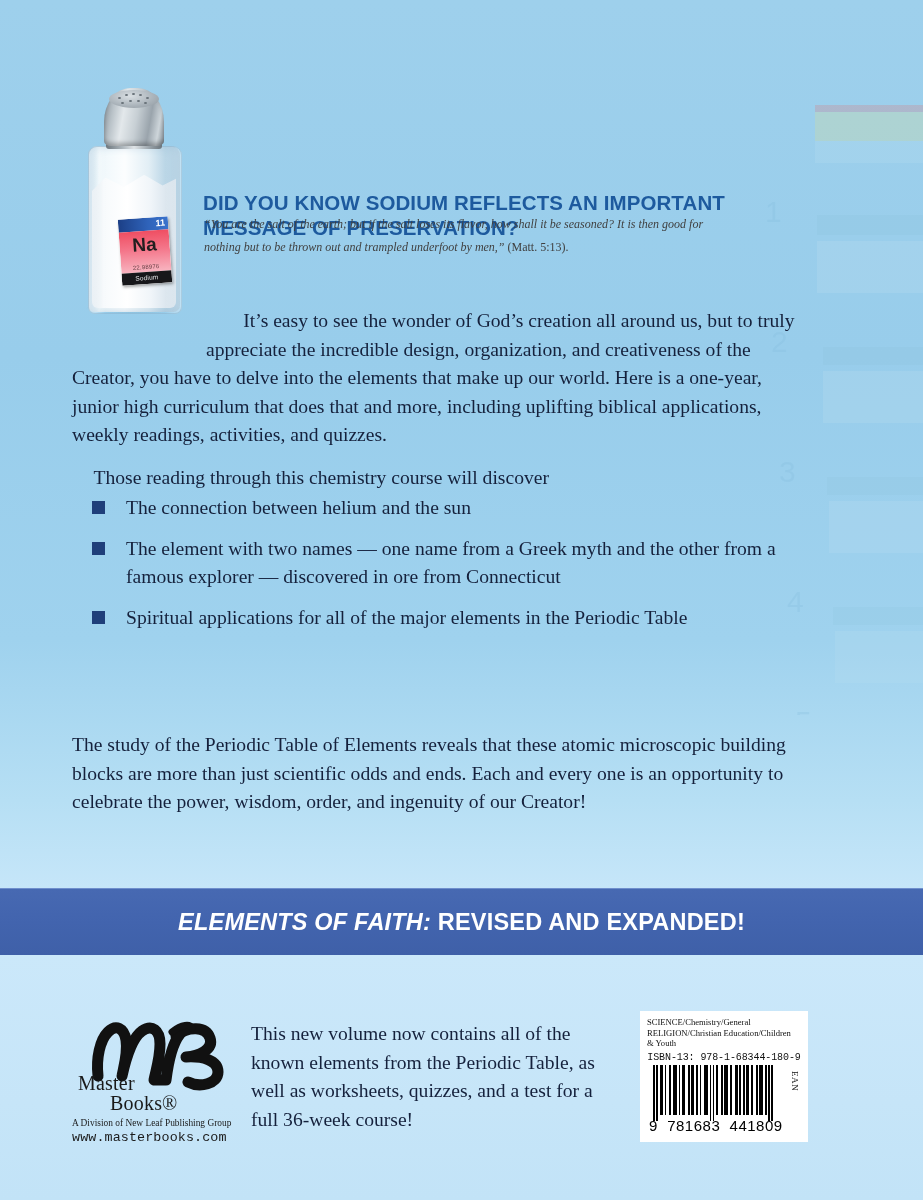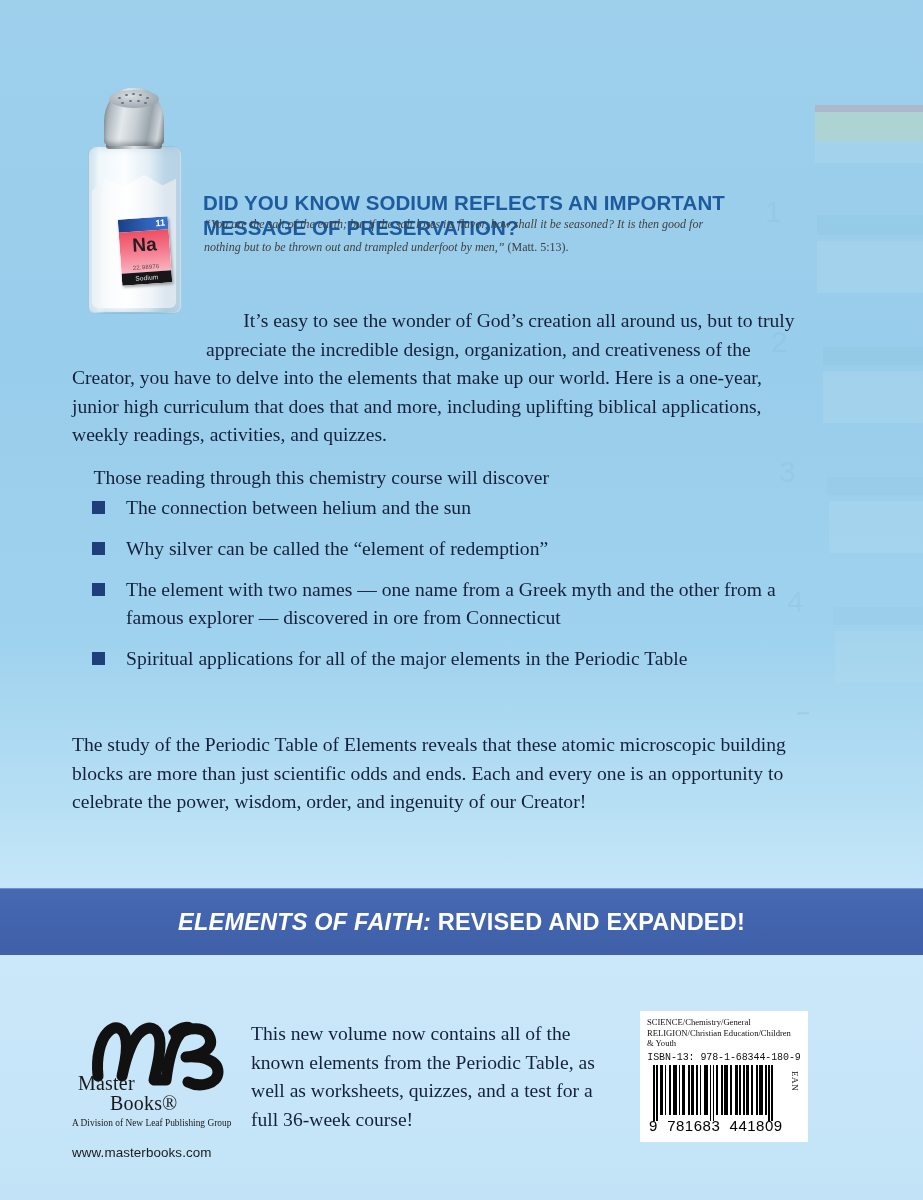--- a/index.html
+++ b/index.html
@@ -380,24 +380,24 @@
     font-size: 20px;
     letter-spacing: .2px;
   }
   .logo-div {
     font-family: "Liberation Serif", serif;
     font-size: 9.4px;
     color: #1a1a1a;
     margin-top: 2px;
   }
   .logo-url {
-    font-family: Liberation Sans, sans-serif;
+    font-family: Liberation Mono, monospace;
     font-size: 13.4px;
     color: #1a1a1a;
-    margin-top: 17px;
+    margin-top: 2px;
     letter-spacing: .1px;
   }
 
   .promo {
     position: absolute;
     left: 251px;
     top: 1020px;
     width: 360px;
     color: #15213c;
     font-size: 19.6px;
@@ -556,24 +556,20 @@
   <div class="body-wrap">
     <div class="shape-pad"></div>
     <p class="para-1">It’s easy to see the wonder of God’s creation all around us, but to truly appreciate the incredible design, organization, and creativeness of the Creator, you have to delve into the elements that make up our world. Here is a one-year, junior high curriculum that does that and more, including uplifting biblical applications, weekly readings, activities, and quizzes.</p>
     <p class="para-2">Those reading through this chemistry course will discover</p>
   </div>
 
   <div class="bullets">
     <div class="bullet">
       <span class="sq"></span>
       <span>The connection between helium and the sun</span>
-    </div>
-    <div class="bullet">
-      <span class="sq"></span>
-      <span>Why silver can be called the “element of redemption”</span>
     </div>
     <div class="bullet">
       <span class="sq"></span>
       <span>The element with two names — one name from a Greek myth and the other from a famous explorer — discovered in ore from Connecticut</span>
     </div>
     <div class="bullet">
       <span class="sq"></span>
       <span>Spiritual applications for all of the major elements in the Periodic Table</span>
     </div>
   </div>

